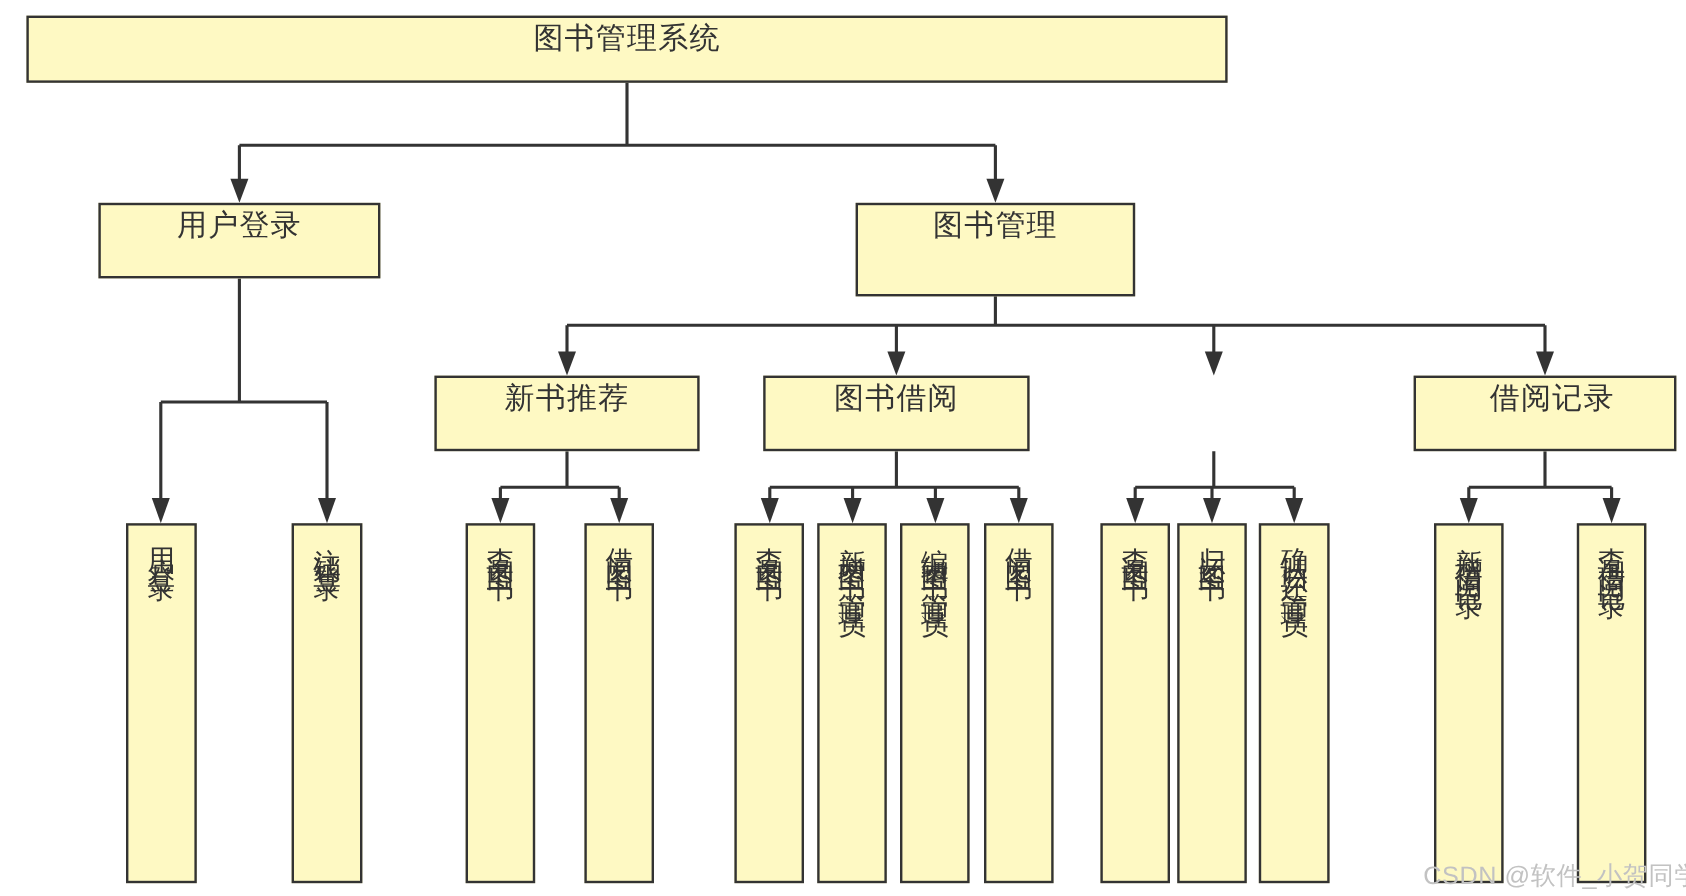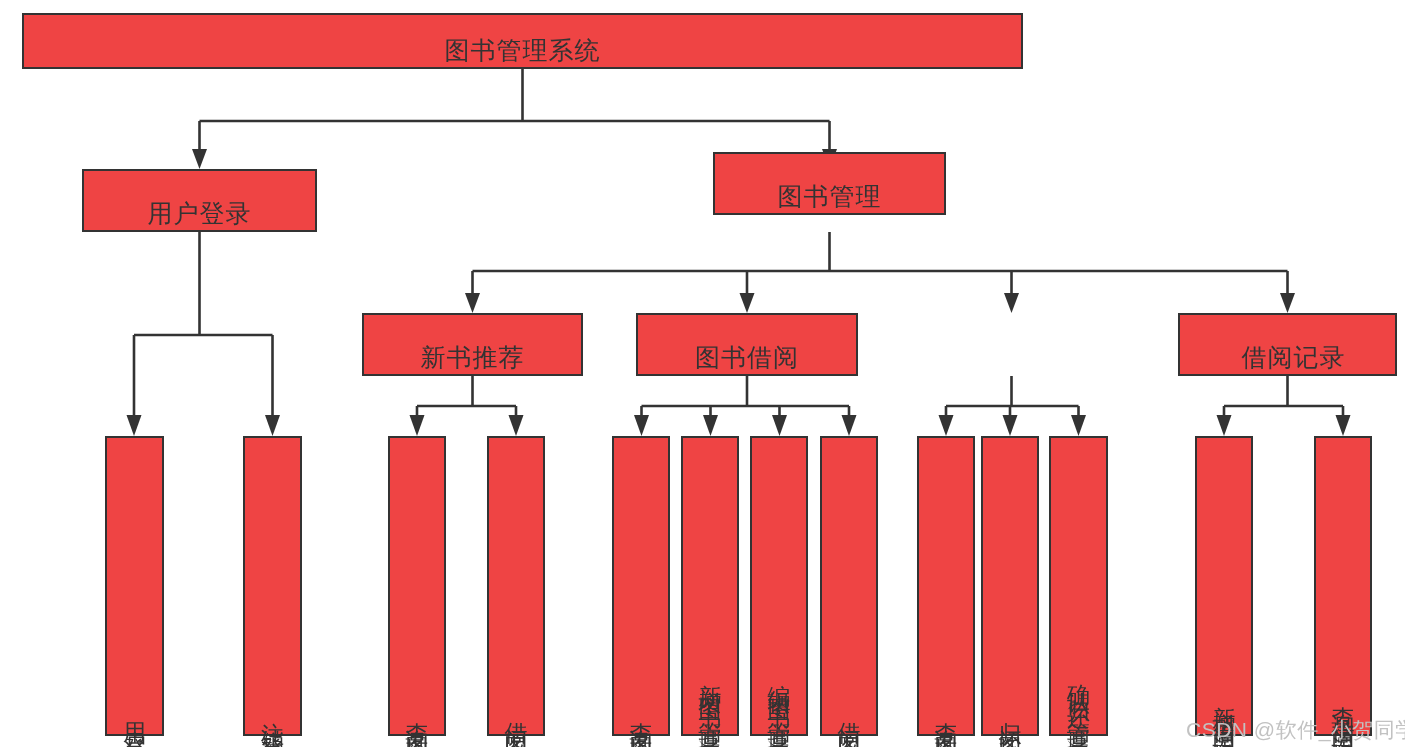--- a/index.html
+++ b/index.html
@@ -15,24 +15,24 @@
     position: absolute;
     left: 0; top: 0;
     width: 1405px; height: 747px;
     pointer-events: none;
     z-index: 1;
   }
   .box {
     position: absolute;
     box-sizing: border-box;
     border: 2.5px solid #333333;
-    background: #ef4444;
+    background: #fef9c3;
     color: #333333;
     display: flex;
-    align-items: flex-end;
+    align-items: flex-start;
     justify-content: center;
     z-index: 2;
   }
   .h-label {
     font-size: 25px;
     letter-spacing: 1px;
     white-space: nowrap;
   }
   .v-label {
     writing-mode: vertical-rl;
@@ -90,21 +90,21 @@
     </g>
   </svg>
 
   <div class="box" style="left:22px; top:13px; width:1001px; height:56px;">
     <span class="h-label">图书管理系统</span>
   </div>
 
   <div class="box" style="left:82px; top:169px; width:235px; height:63px;">
     <span class="h-label">用户登录</span>
   </div>
-  <div class="box" style="left:713px; top:152px; width:233px; height:63px;">
+  <div class="box" style="left:713px; top:169px; width:233px; height:78px;">
     <span class="h-label">图书管理</span>
   </div>
 
   <div class="box" style="left:362px; top:313px; width:221px; height:63px;">
     <span class="h-label">新书推荐</span>
   </div>
   <div class="box" style="left:636px; top:313px; width:222px; height:63px;">
     <span class="h-label">图书借阅</span>
   </div>
   <div class="box" style="left:1178px; top:313px; width:219px; height:63px;padding-left:12px;">

